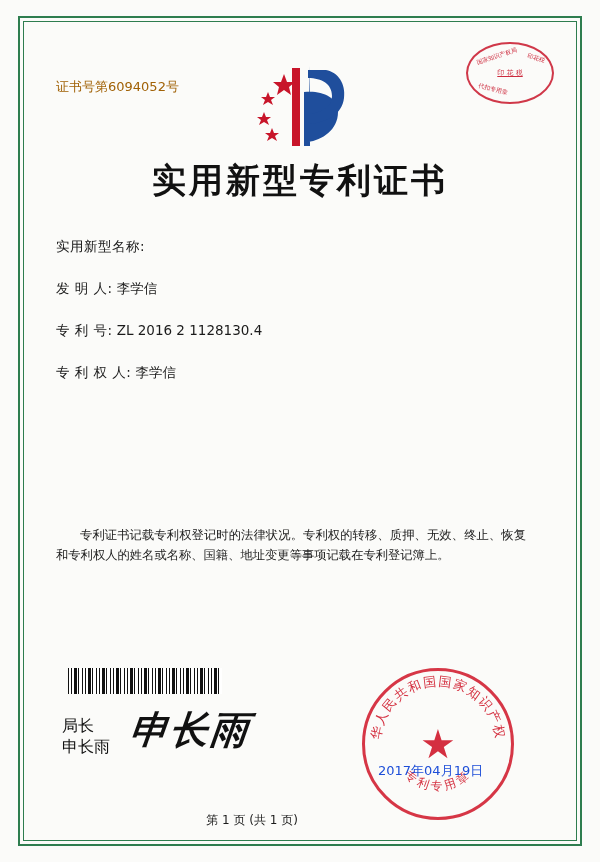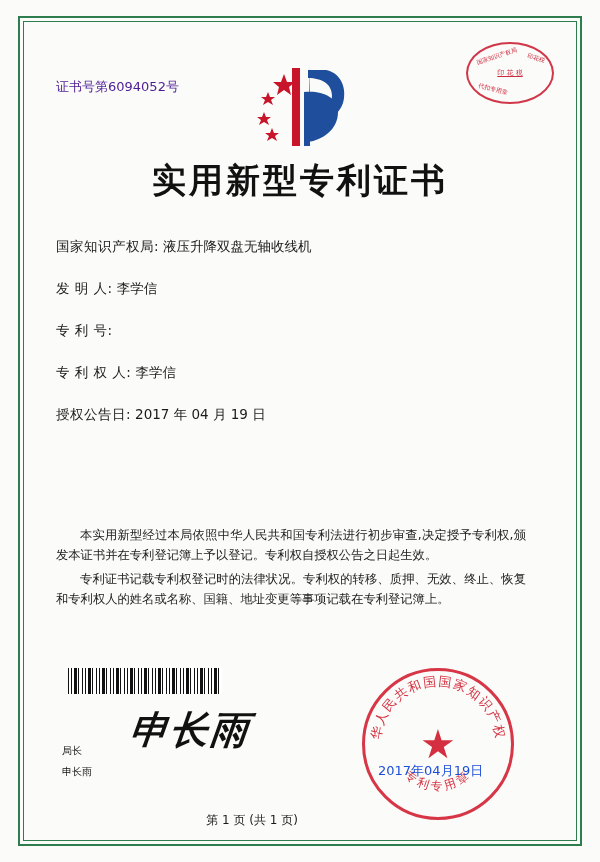--- a/index.html
+++ b/index.html
@@ -145,25 +145,24 @@
         #111 0px, #111 1.5px, #fff 1.5px, #fff 3px,
         #111 3px, #111 4px, #fff 4px, #fff 6.5px,
         #111 6.5px, #111 9px, #fff 9px, #fff 10.5px,
         #111 10.5px, #111 11.5px, #fff 11.5px, #fff 14px);
   }
 
   
   .sig-label {
     position: absolute;
     left: 62px; top: 715px;
-    font-size: 10px;
+    font-size: 16px;
     line-height: 21px;
     font-family: "DejaVu Sans", "Liberation Sans", sans-serif;
     color: #111;
-    margin-top: 25px;
   }
   .sig-script {
     position: absolute;
     left: 130px; top: 705px;
     font-size: 38px;
     font-family: "DejaVu Serif", "Liberation Serif", serif;
     font-style: italic;
     font-weight: bold;
     color: #111;
     letter-spacing: 2px;
@@ -220,21 +219,21 @@
   }
 </style>
 </head>
 <body>
 
 <div class="page">
 
   <div class="border-outer"></div>
   <div class="border-inner"></div>
 
-  <div style="position:absolute; left:56px; top:78px; font-size:13px; color:#4c1d95; font-family:'DejaVu Sans','Liberation Sans',sans-serif;">证书号第6094052号</div>
+  <div style="position:absolute; left:56px; top:78px; font-size:13px; color:#a16207; font-family:'DejaVu Sans','Liberation Sans',sans-serif;">证书号第6094052号</div>
 
   <div class="logo">
     <svg width="96" height="86" viewBox="0 0 96 86" xmlns="http://www.w3.org/2000/svg">
       <path d="M58 4 L58 84 L52 84 L52 30 C68 28 86 34 86 50 C86 68 70 78 56 80" fill="#1f4e9c"></path>
       <path d="M56 8 L74 8 C86 10 94 22 92 36 C90 52 76 60 58 62 L58 52 C72 50 80 44 80 34 C80 22 70 16 56 16 Z" fill="#1f4e9c"></path>
       <path d="M48 6 L48 84 L40 84 L40 6 Z" fill="#c8152a"></path>
       <polygon points="32,12 35,20 43,20 37,25 39,33 32,28 25,33 27,25 21,20 29,20" fill="#c8152a"></polygon>
       <polygon points="16,30 18,35 23,35 19,38 21,43 16,40 11,43 13,38 9,35 14,35" fill="#c8152a"></polygon>
       <polygon points="12,50 14,55 19,55 15,58 17,63 12,60 7,63 9,58 5,55 10,55" fill="#c8152a"></polygon>
       <polygon points="20,66 22,71 27,71 23,74 25,79 20,76 15,79 17,74 13,71 18,71" fill="#c8152a"></polygon>
@@ -246,42 +245,37 @@
     <div class="txt t1">国家知识产权局</div>
     <div class="txt t2">印花税</div>
     <div class="txt t3">代扣专用章</div>
     <div class="txt tc">印 花 税</div>
   </div>
 
   <div class="title">实用新型专利证书</div>
 
   <div class="fields">
     <div class="field-row">
-      <span class="field-label">国家知识产权局:</span>
-      <span class="field-value">液压升降双盘无轴收线机</span>
+      <span class="field-label">实用新型名称:</span>
     </div>
     <div class="field-row">
       <span class="field-label">发  明  人:</span>
       <span class="field-value">李学信</span>
     </div>
     <div class="field-row">
       <span class="field-label">专  利  号:</span>
+      <span class="field-value">ZL 2016 2 1128130.4</span>
     </div>
     <div class="field-row">
       <span class="field-label">专 利 权 人:</span>
       <span class="field-value">李学信</span>
     </div>
-    <div class="field-row">
-      <span class="field-label">授权公告日:</span>
-      <span class="field-value">2017 年 04 月 19 日</span>
-    </div>
   </div>
 
   <div class="body-text">
-    <p>本实用新型经过本局依照中华人民共和国专利法进行初步审查,决定授予专利权,颁发本证书并在专利登记簿上予以登记。专利权自授权公告之日起生效。</p>
     <p>专利证书记载专利权登记时的法律状况。专利权的转移、质押、无效、终止、恢复和专利权人的姓名或名称、国籍、地址变更等事项记载在专利登记簿上。</p>
   </div>
 
   <div class="barcode"></div>
 
   <div class="sig-label">
     <div>局长</div>
     <div>申长雨</div>
   </div>
   <div class="sig-script">申长雨</div>

